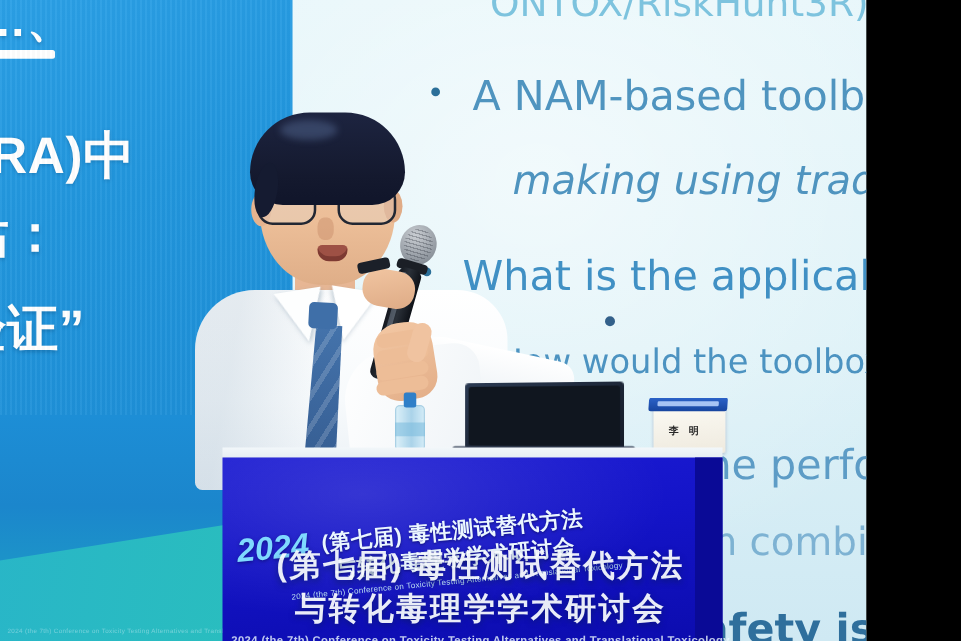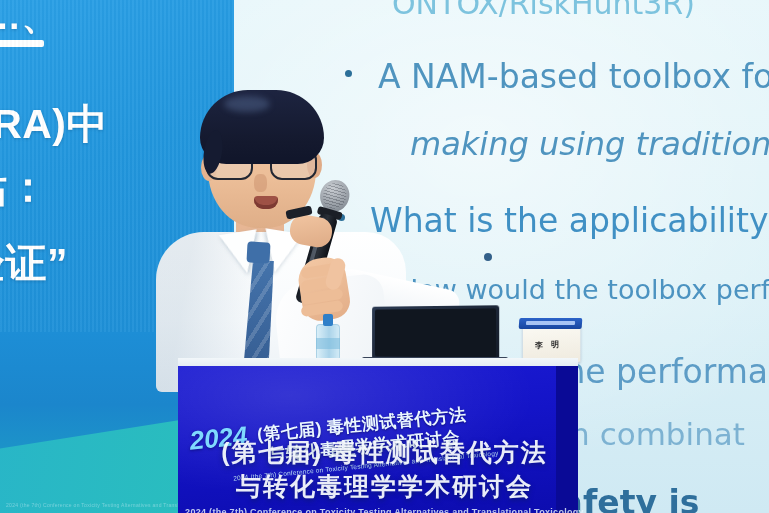--- a/index.html
+++ b/index.html
@@ -1,19 +1,19 @@
 <!DOCTYPE html>
 <html><head>
 <meta charset="utf-8">
 <title>Conference Speaker Photo</title>
 <style>
   html,body{margin:0;padding:0;background:#000;}
   *{box-sizing:border-box;}
   #stage{
-    position:relative;width:769px;height:513px;overflow:hidden;
+    position:relative;width:693px;height:513px;overflow:hidden;
     font-family:"Liberation Sans","DejaVu Sans",sans-serif;
     background:#dff2f7;
   }
   
   .screen{position:absolute;inset:0;background:
       linear-gradient(180deg,#e6f6fa 0%,#dcf1f7 55%,#cfe9f3 100%);}
   .screen-sheen{position:absolute;inset:0;
      background:radial-gradient(ellipse at 62% 28%, rgba(255,255,255,.55), rgba(255,255,255,0) 62%);}
 
   

